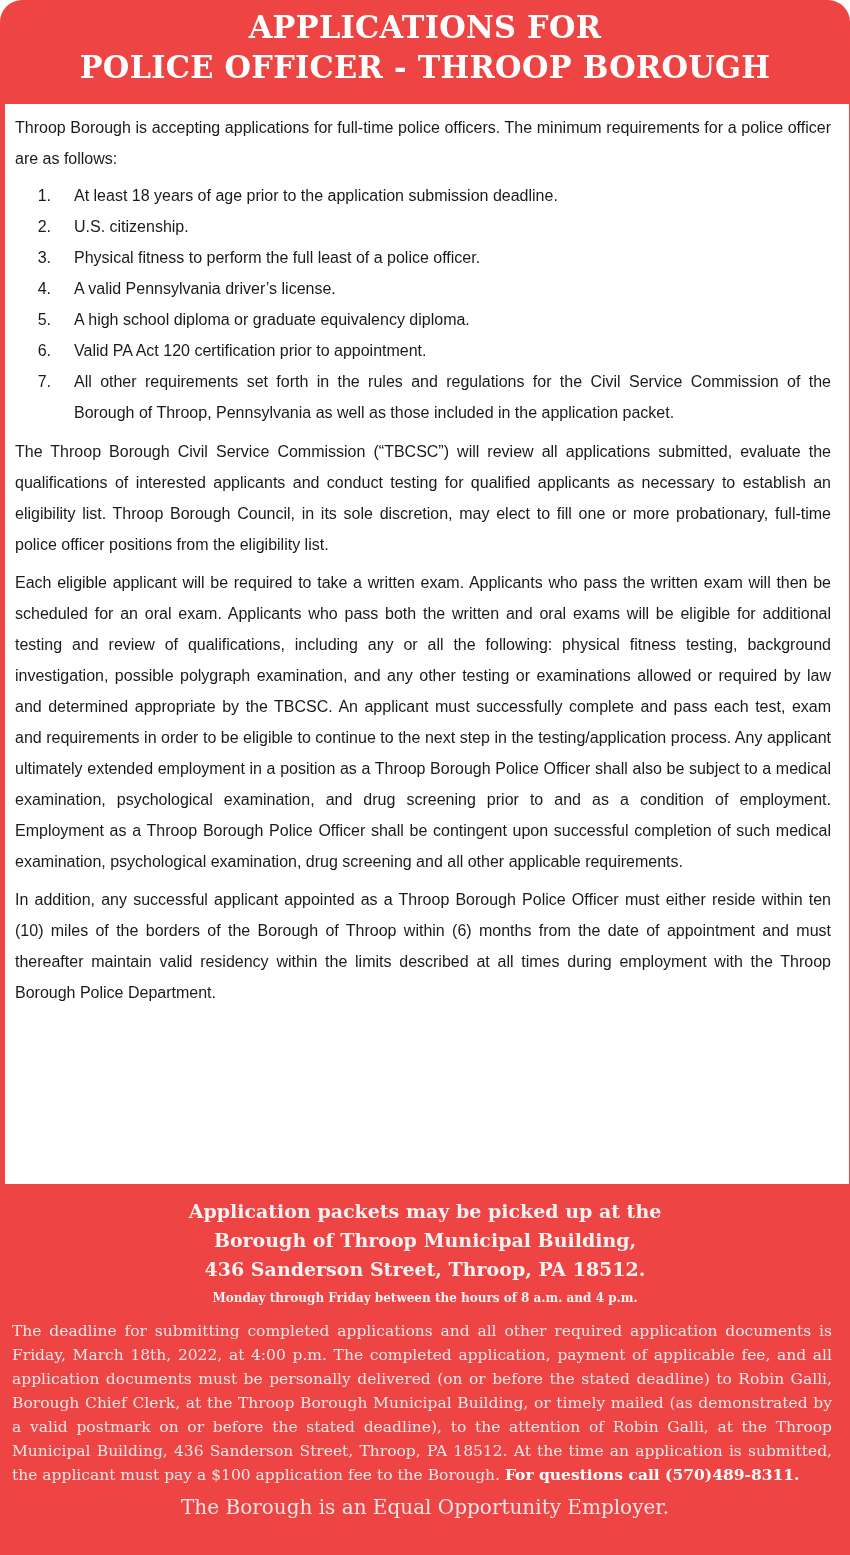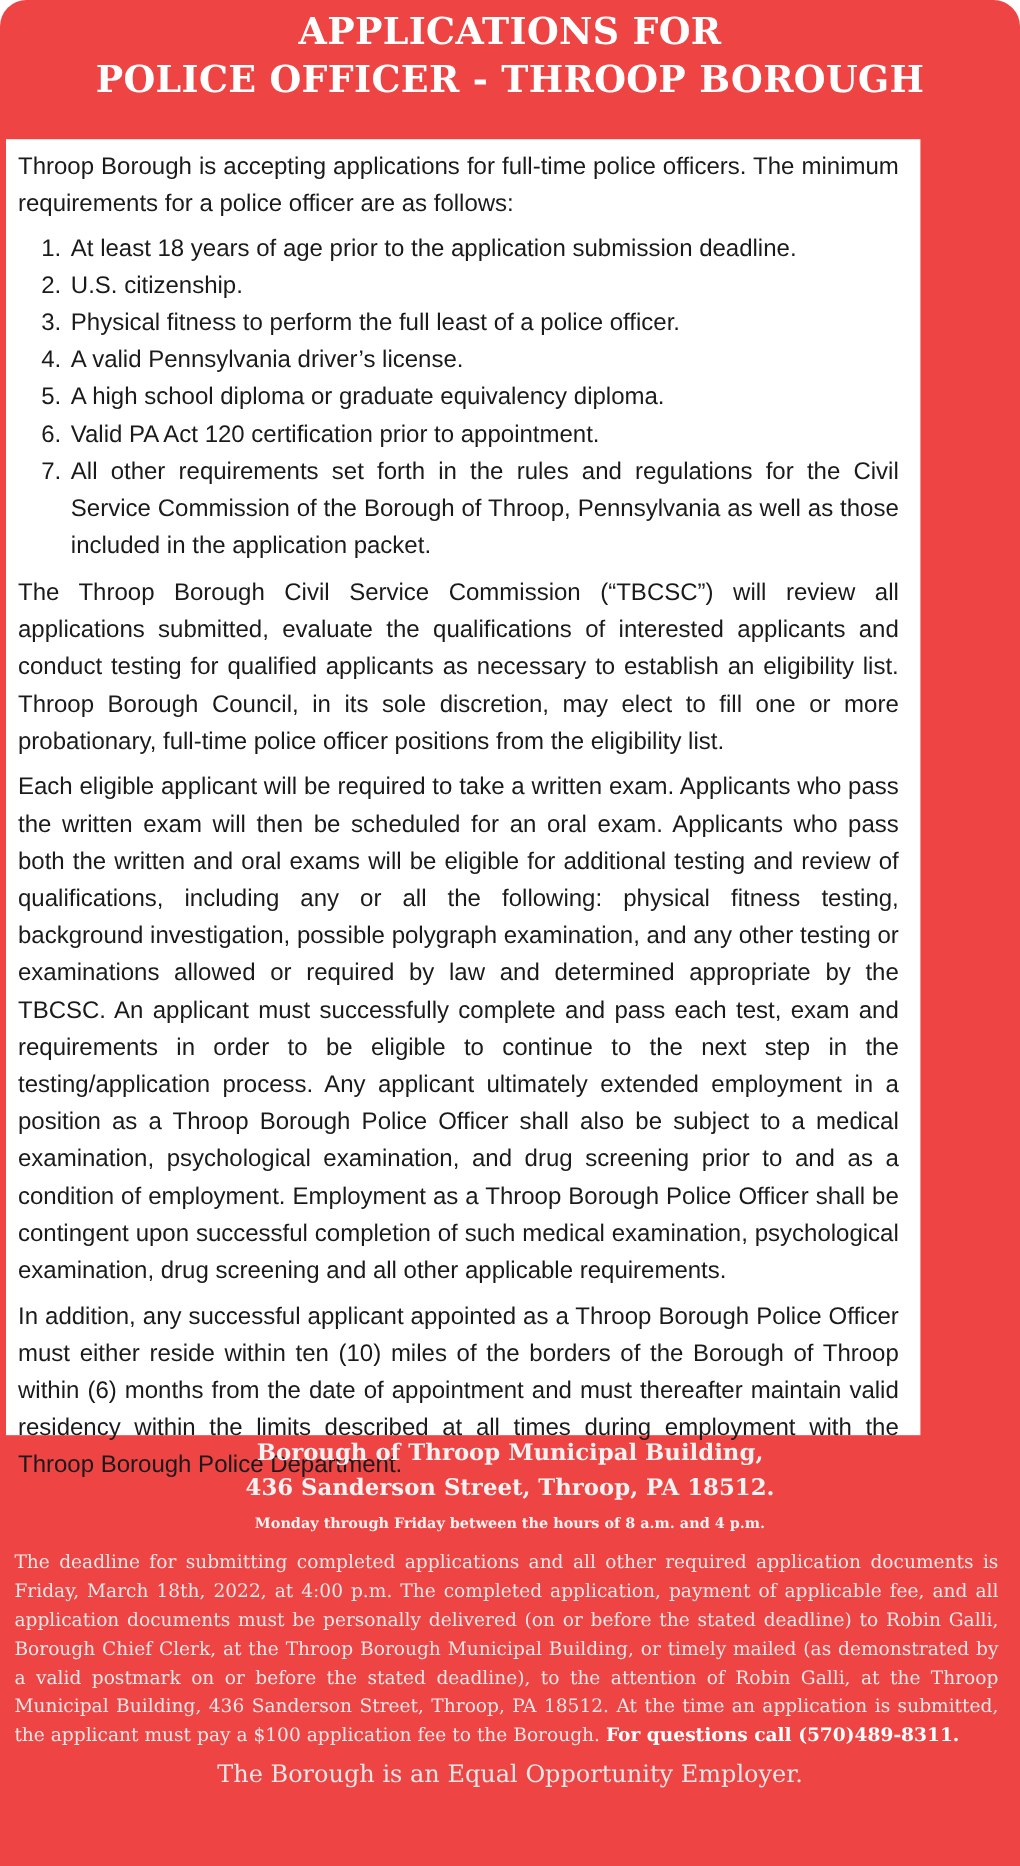--- a/index.html
+++ b/index.html
@@ -21,28 +21,28 @@
       box-sizing: border-box;
     }
     .header .line {
       font-size: 31px;
       line-height: 40px;
       letter-spacing: 0.3px;
       transform: scaleX(0.98);
     }
     .panel {
       position: absolute;
-      left: 5px; top: 116px;
-      width: 762px; height: 1080px;
+      left: 5px; top: 104px;
+      width: 844px; height: 1080px;
       background: #ffffff;
       box-sizing: border-box;
       padding: 8px 18px 0 10px;
       font-family: "Liberation Sans", sans-serif;
       color: #1a1a1a;
-      font-size: 20px;
+      font-size: 16px;
       line-height: 31px;
     }
     .panel p {
       margin: 0;
       text-align: justify;
       text-align-last: left;
     }
     .panel p.gap { margin-top: 7px; }
     .req-list {
       list-style: none;
@@ -57,20 +57,21 @@
       width: 44px;
       flex: 0 0 44px;
       text-align: right;
       padding-right: 8px;
       box-sizing: border-box;
     }
     .req-text {
       flex: 1;
       text-align: justify;
       text-align-last: left;
+      margin-left: 15px;
     }
     .footer {
       position: absolute;
       left: 0; top: 1188px;
       width: 850px; height: 367px;
       color: #ececec;
       font-family: "DejaVu Serif", serif;
     }
     .pickup {
       text-align: center;
@@ -142,20 +143,21 @@
         <span class="req-text">All other requirements set forth in the rules and regulations for the Civil Service Commission of the Borough of Throop, Pennsylvania as well as those included in the application packet.</span>
       </li>
     </ol>
     <p class="gap">The Throop Borough Civil Service Commission (“TBCSC”) will review all applications submitted, evaluate the qualifications of interested applicants and conduct testing for qualified applicants as necessary to establish an eligibility list. Throop Borough Council, in its sole discretion, may elect to fill one or more probationary, full-time police officer positions from the eligibility list.</p>
     <p class="gap">Each eligible applicant will be required to take a written exam. Applicants who pass the written exam will then be scheduled for an oral exam. Applicants who pass both the written and oral exams will be eligible for additional testing and review of qualifications, including any or all the following: physical fitness testing, background investigation, possible polygraph examination, and any other testing or examinations allowed or required by law and determined appropriate by the TBCSC. An applicant must successfully complete and pass each test, exam and requirements in order to be eligible to continue to the next step in the testing/application process. Any applicant ultimately extended employment in a position as a Throop Borough Police Officer shall also be subject to a medical examination, psychological examination, and drug screening prior to and as a condition of employment. Employment as a Throop Borough Police Officer shall be contingent upon successful completion of such medical examination, psychological examination, drug screening and all other applicable requirements.</p>
     <p class="gap">In addition, any successful applicant appointed as a Throop Borough Police Officer must either reside within ten (10) miles of the borders of the Borough of Throop within (6) months from the date of appointment and must thereafter maintain valid residency within the limits described at all times during employment with the Throop Borough Police Department.</p>
   </div>
 
   <div class="footer">
     <div class="pickup">
+      <div>Application packets may be picked up at the</div>
       <div>Borough of Throop Municipal Building,</div>
       <div>436 Sanderson Street, Throop, PA 18512.</div>
       <div class="hours">Monday through Friday between the hours of 8 a.m. and 4 p.m.</div>
     </div>
     <div class="deadline"><span>The deadline for submitting completed applications and all other required application documents is Friday, March 18th, 2022, at 4:00 p.m. The completed application, payment of applicable fee, and all application documents must be personally delivered (on or before the stated deadline) to Robin Galli, Borough Chief Clerk, at the Throop Borough Municipal Building, or timely mailed (as demonstrated by a valid postmark on or before the stated deadline), to the attention of Robin Galli, at the Throop Municipal Building, 436 Sanderson Street, Throop, PA 18512. At the time an application is submitted, the applicant must pay a $100 application fee to the Borough. </span><b>For questions call (570)489-8311.</b></div>
     <div class="eoe">The Borough is an Equal Opportunity Employer.</div>
   </div>
 </div>
 
 </body></html>

